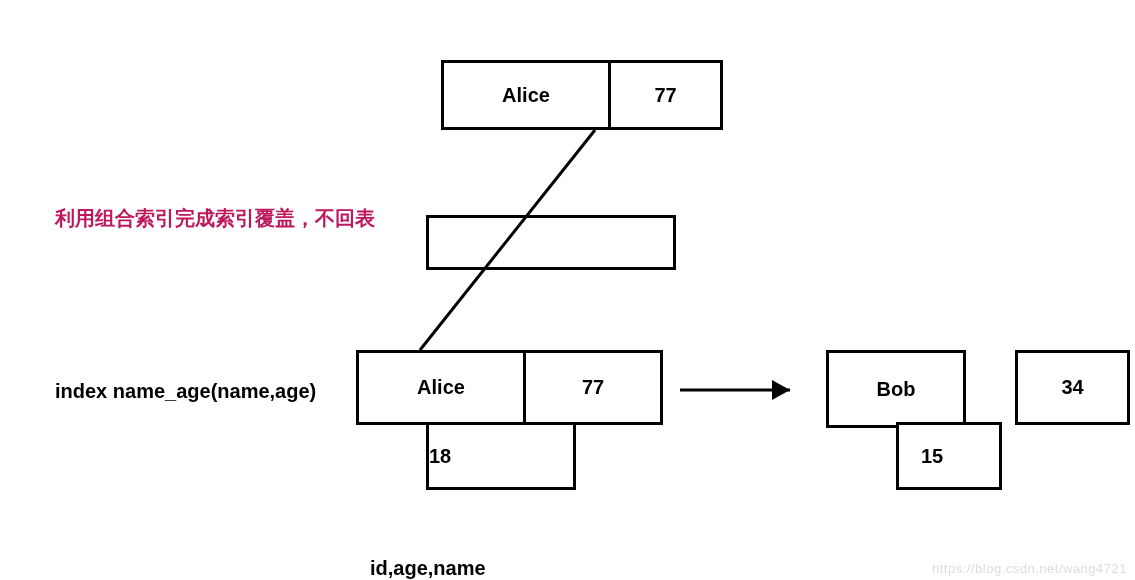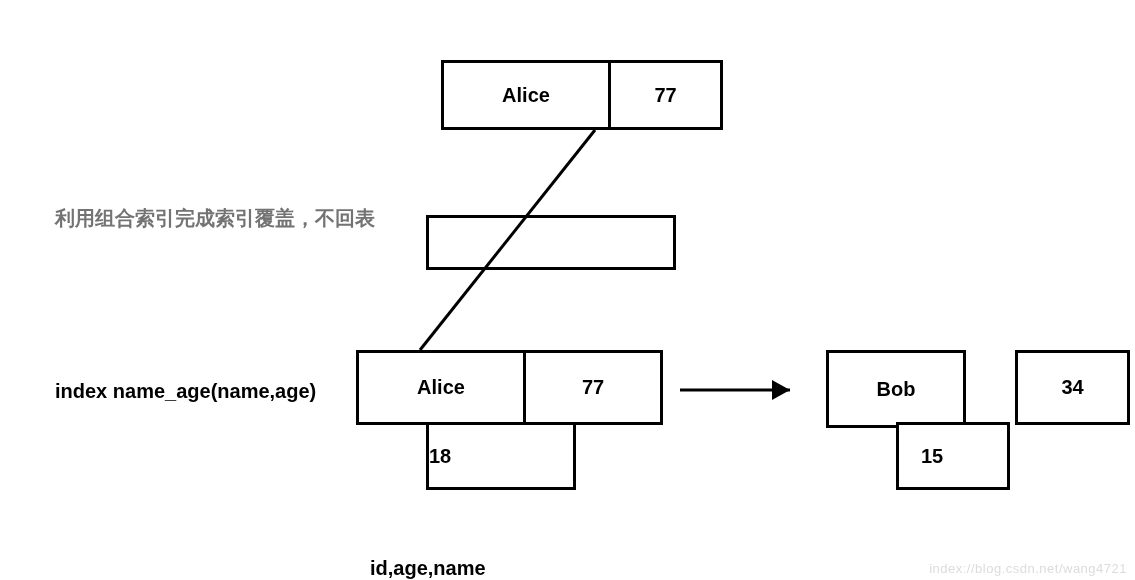--- a/index.html
+++ b/index.html
@@ -23,21 +23,21 @@
     font-size: 20px;
     background: #fff;
     margin-left: 16px;
   }
   .label {
     position: absolute;
     font-weight: 700;
     font-size: 20px;
   }
   .red {
-    color: #737373;
+    color: #be185d;
   }
   .watermark {
     position: absolute;
     right: 8px;
     bottom: 4px;
     font-size: 13px;
     color: #dcdcdc;
     font-weight: 400;
     letter-spacing: 0.5px;
   }
@@ -75,27 +75,27 @@
 <div class="box" style="left:410px; top:422px; width:150px; height:68px; justify-content:flex-start; ">
   <span>18</span>
 </div>
 
 <div class="box" style="left:810px; top:350px; width:140px; height:78px;">
   <span>Bob</span>
 </div>
 <div class="box" style="left:999px; top:350px; width:115px; height:75px;">
   <span>34</span>
 </div>
-<div class="box" style="left:880px; top:422px; width:114px; height:68px; justify-content:flex-start; padding-left:22px;">
+<div class="box" style="left:880px; top:422px; width:106px; height:68px; justify-content:flex-start; padding-left:22px;">
   <span>15</span>
 </div>
 
 <div class="label" style="left:370px; top:557px;">id,age,name</div>
 
-<div class="watermark">index://blog.csdn.net/wang4721</div>
+<div class="watermark">https://blog.csdn.net/wang4721</div>
 
 <svg class="lines">
 
   <line x1="595" y1="130" x2="420" y2="350" stroke="#000" stroke-width="3"></line>
 
   <line x1="680" y1="390" x2="790" y2="390" stroke="#000" stroke-width="3"></line>
   <polygon points="790,390 772,380 772,400" fill="#000"></polygon>
 </svg>
 
 </body></html>

